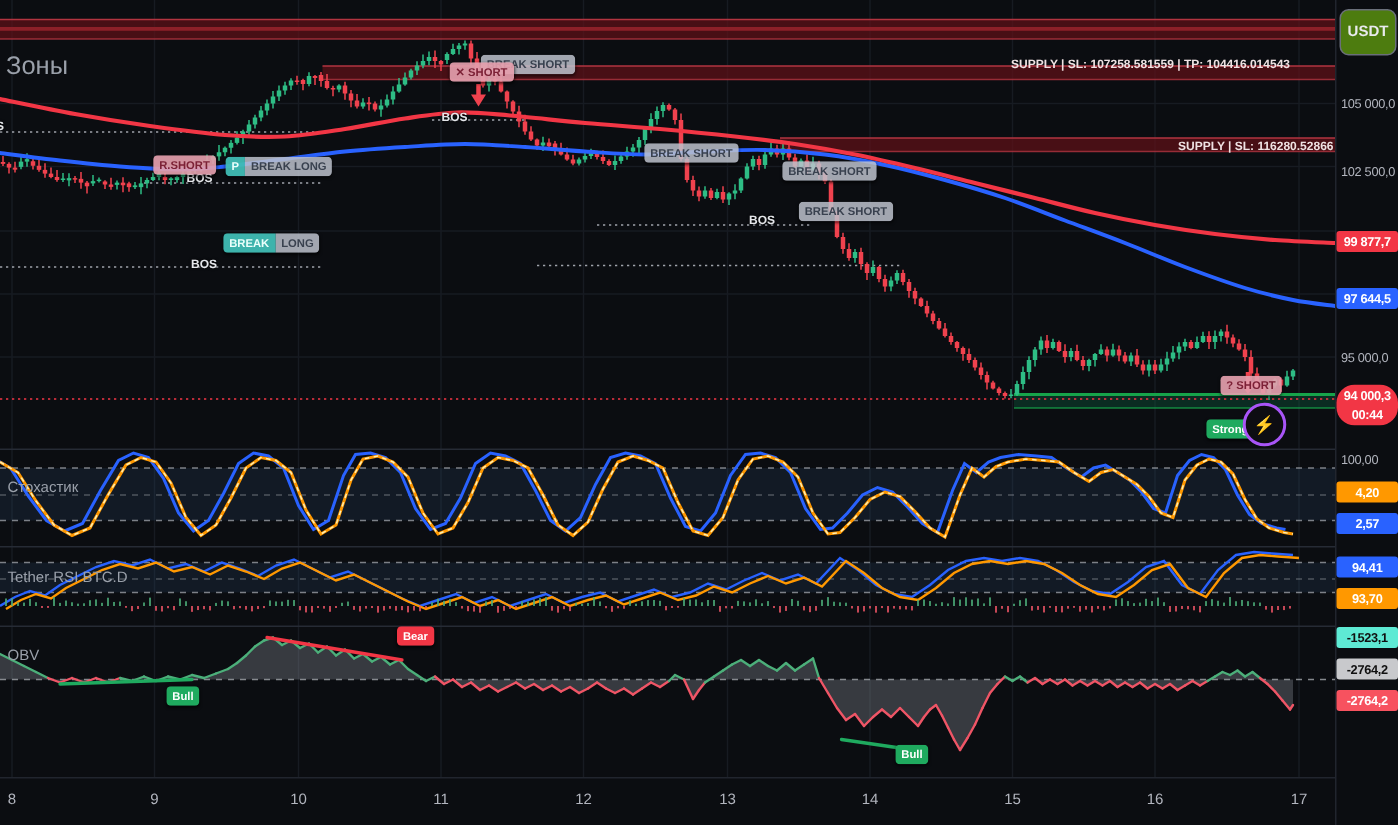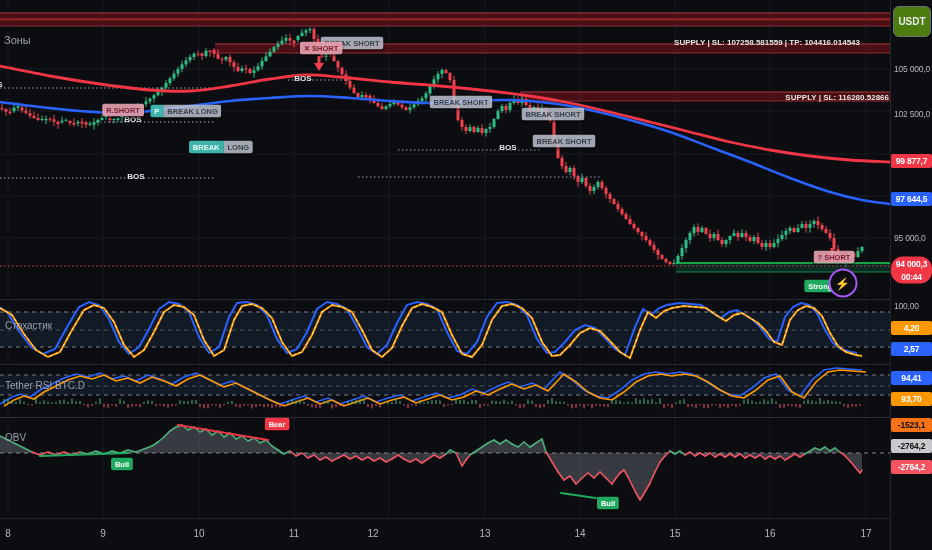--- a/index.html
+++ b/index.html
@@ -1,20 +1,20 @@
 <!DOCTYPE html>
 <html><head>
 <meta charset="utf-8">
 <style>
   html,body{margin:0;padding:0;background:#07080a;}
   #app{position:relative;width:932px;height:550px;background:#0b0d11;overflow:hidden;
        font-family:"Liberation Sans",sans-serif;-webkit-user-select:none;user-select:none;}
   #chart-svg{position:absolute;left:0;top:0;z-index:1;}
   .sym-title{position:absolute;left:4px;top:14px;z-index:6;font-size:11px;font-weight:bold;color:#d7dae0;white-space:nowrap;}
-  .zones-title{position:absolute;left:4px;top:34px;z-index:6;font-size:11px;color:#9aa0aa;}
+  .zones-title{position:absolute;left:4px;top:34px;z-index:6;font-size:17px;color:#9aa0aa;}
   .pane-label{position:absolute;left:5px;z-index:6;font-size:10px;color:#9aa0aa;white-space:nowrap;}
   .zone-label{position:absolute;z-index:5;font-size:8px;font-weight:bold;color:#efe2e3;white-space:nowrap;}
   .bos{position:absolute;z-index:6;font-size:8px;font-weight:bold;color:#e4e6ea;text-shadow:0 0 2px #000;transform:translate(-50%,-50%);}
   .marker{position:absolute;z-index:8;transform:translate(-50%,-50%);white-space:nowrap;display:flex;
           border-radius:3px;overflow:hidden;box-shadow:0 1px 2px rgba(0,0,0,.6);cursor:pointer;}
   .marker span{font-size:7.5px;font-weight:bold;padding:2px 4px;line-height:9px;}
   .mk-gray{background:rgba(189,194,204,.85);color:#39414f;}
   .mk-pink{background:rgba(228,158,173,.92);color:#7c2136;}
   .mk-teal{background:rgba(64,189,181,.95);color:#eafffb;}
   .mk-green{background:#1faa5f;color:#fff;}
@@ -913,21 +913,21 @@
       <div class="marker" style="left: 321px; top: 48px;">
         <span class="mk-pink">✕ SHORT</span>
       </div>
       <div class="marker" style="left: 123px; top: 110px;">
         <span class="mk-pink">R.SHORT</span>
       </div>
       <div class="marker" style="left: 186px; top: 111px;">
         <span class="mk-teal">P</span>
         <span class="mk-gray">BREAK LONG</span>
       </div>
-      <div class="marker" style="left: 181px; top: 147px; margin-left: 40px;">
+      <div class="marker" style="left: 181px; top: 162px;">
         <span class="mk-teal">BREAK</span>
         <span class="mk-gray">LONG</span>
       </div>
       <div class="marker" style="left: 461px; top: 102px;">
         <span class="mk-gray">BREAK SHORT</span>
       </div>
       <div class="marker" style="left: 553px; top: 114px;">
         <span class="mk-gray">BREAK SHORT</span>
       </div>
       <div class="marker" style="left: 564px; top: 141px;">
@@ -983,39 +983,39 @@
         </div>
         <div class="chip" style="top: 349px; height: 14px; background: rgb(41, 98, 255); color: rgb(255, 255, 255);">
           <div>2,57</div>
         </div>
         <div class="chip" style="top: 378px; height: 14px; background: rgb(41, 98, 255); color: rgb(255, 255, 255);">
           <div>94,41</div>
         </div>
         <div class="chip" style="top: 399px; height: 14px; background: rgb(255, 152, 0); color: rgb(255, 255, 255);">
           <div>93,70</div>
         </div>
-        <div class="chip" style="top: 425px; height: 14px; background: #f97316; color: rgb(16, 16, 16);">
+        <div class="chip" style="top: 425px; height: 14px; background: #5eead4; color: rgb(16, 16, 16);">
           <div>-1523,1</div>
         </div>
         <div class="chip" style="top: 446px; height: 14px; background: rgb(200, 201, 204); color: rgb(16, 16, 16);">
           <div>-2764,2</div>
         </div>
         <div class="chip" style="top: 467px; height: 14px; background: rgb(247, 82, 95); color: rgb(255, 255, 255);">
           <div>-2764,2</div>
         </div>
       </div>
   </div>
 
   <div class="axis-bottom">
     <div id="time-labels">
         <div class="tlabel" style="left: 8px;">8</div>
         <div class="tlabel" style="left: 103px;">9</div>
         <div class="tlabel" style="left: 199px;">10</div>
         <div class="tlabel" style="left: 294px;">11</div>
-        <div class="tlabel" style="left: 373px;">12</div>
+        <div class="tlabel" style="left: 389px;">12</div>
         <div class="tlabel" style="left: 485px;">13</div>
         <div class="tlabel" style="left: 580px;">14</div>
         <div class="tlabel" style="left: 675px;">15</div>
         <div class="tlabel" style="left: 770px;">16</div>
         <div class="tlabel" style="left: 866px;">17</div>
       </div>
   </div>
 </div>
 
 </body></html>

